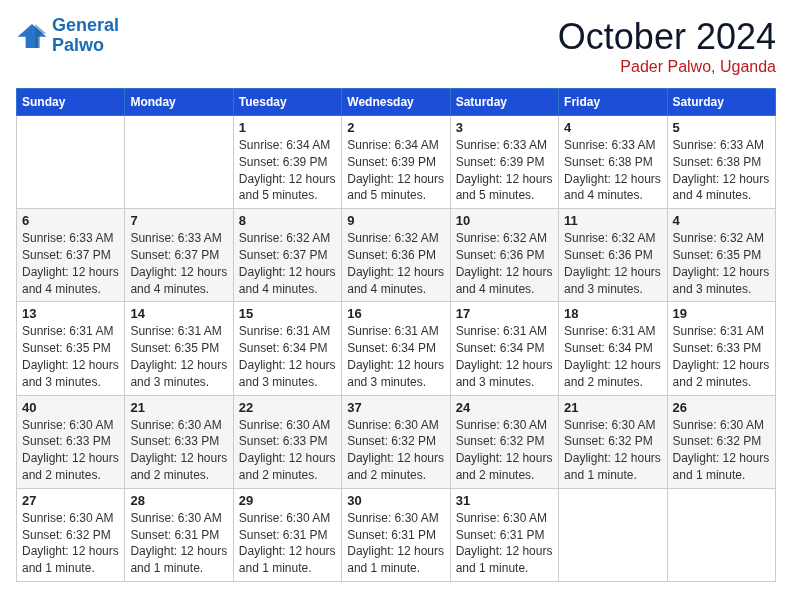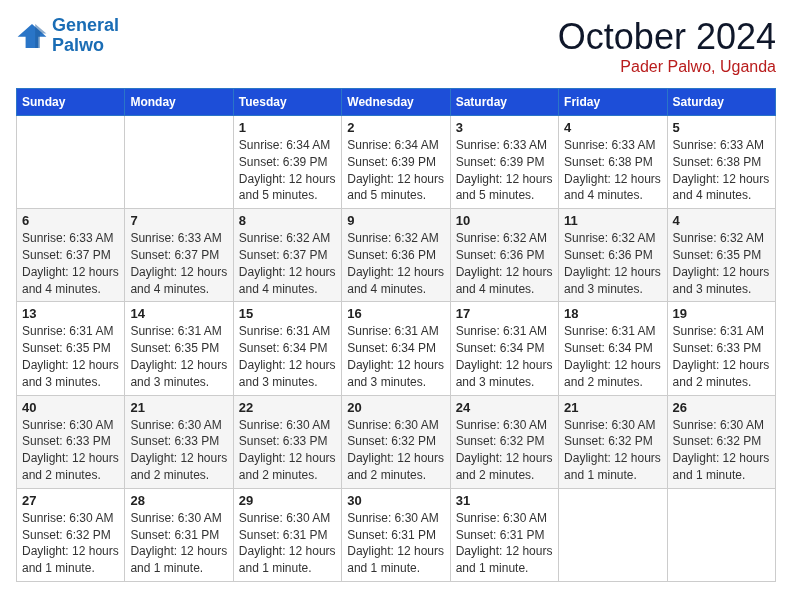--- a/index.html
+++ b/index.html
@@ -277,21 +277,21 @@
 and 2 minutes.</div>
         </td>
         <td>
           <span class="day-num">22</span>
           <div class="day-info" style="white-space: pre-line;">Sunrise: 6:30 AM
 Sunset: 6:33 PM
 Daylight: 12 hours
 and 2 minutes.</div>
         </td>
         <td>
-          <span class="day-num">20</span>
+          <span class="day-num">37</span>
           <div class="day-info" style="white-space: pre-line;">Sunrise: 6:30 AM
 Sunset: 6:32 PM
 Daylight: 12 hours
 and 2 minutes.</div>
         </td>
         <td>
           <span class="day-num">24</span>
           <div class="day-info" style="white-space: pre-line;">Sunrise: 6:30 AM
 Sunset: 6:32 PM
 Daylight: 12 hours

